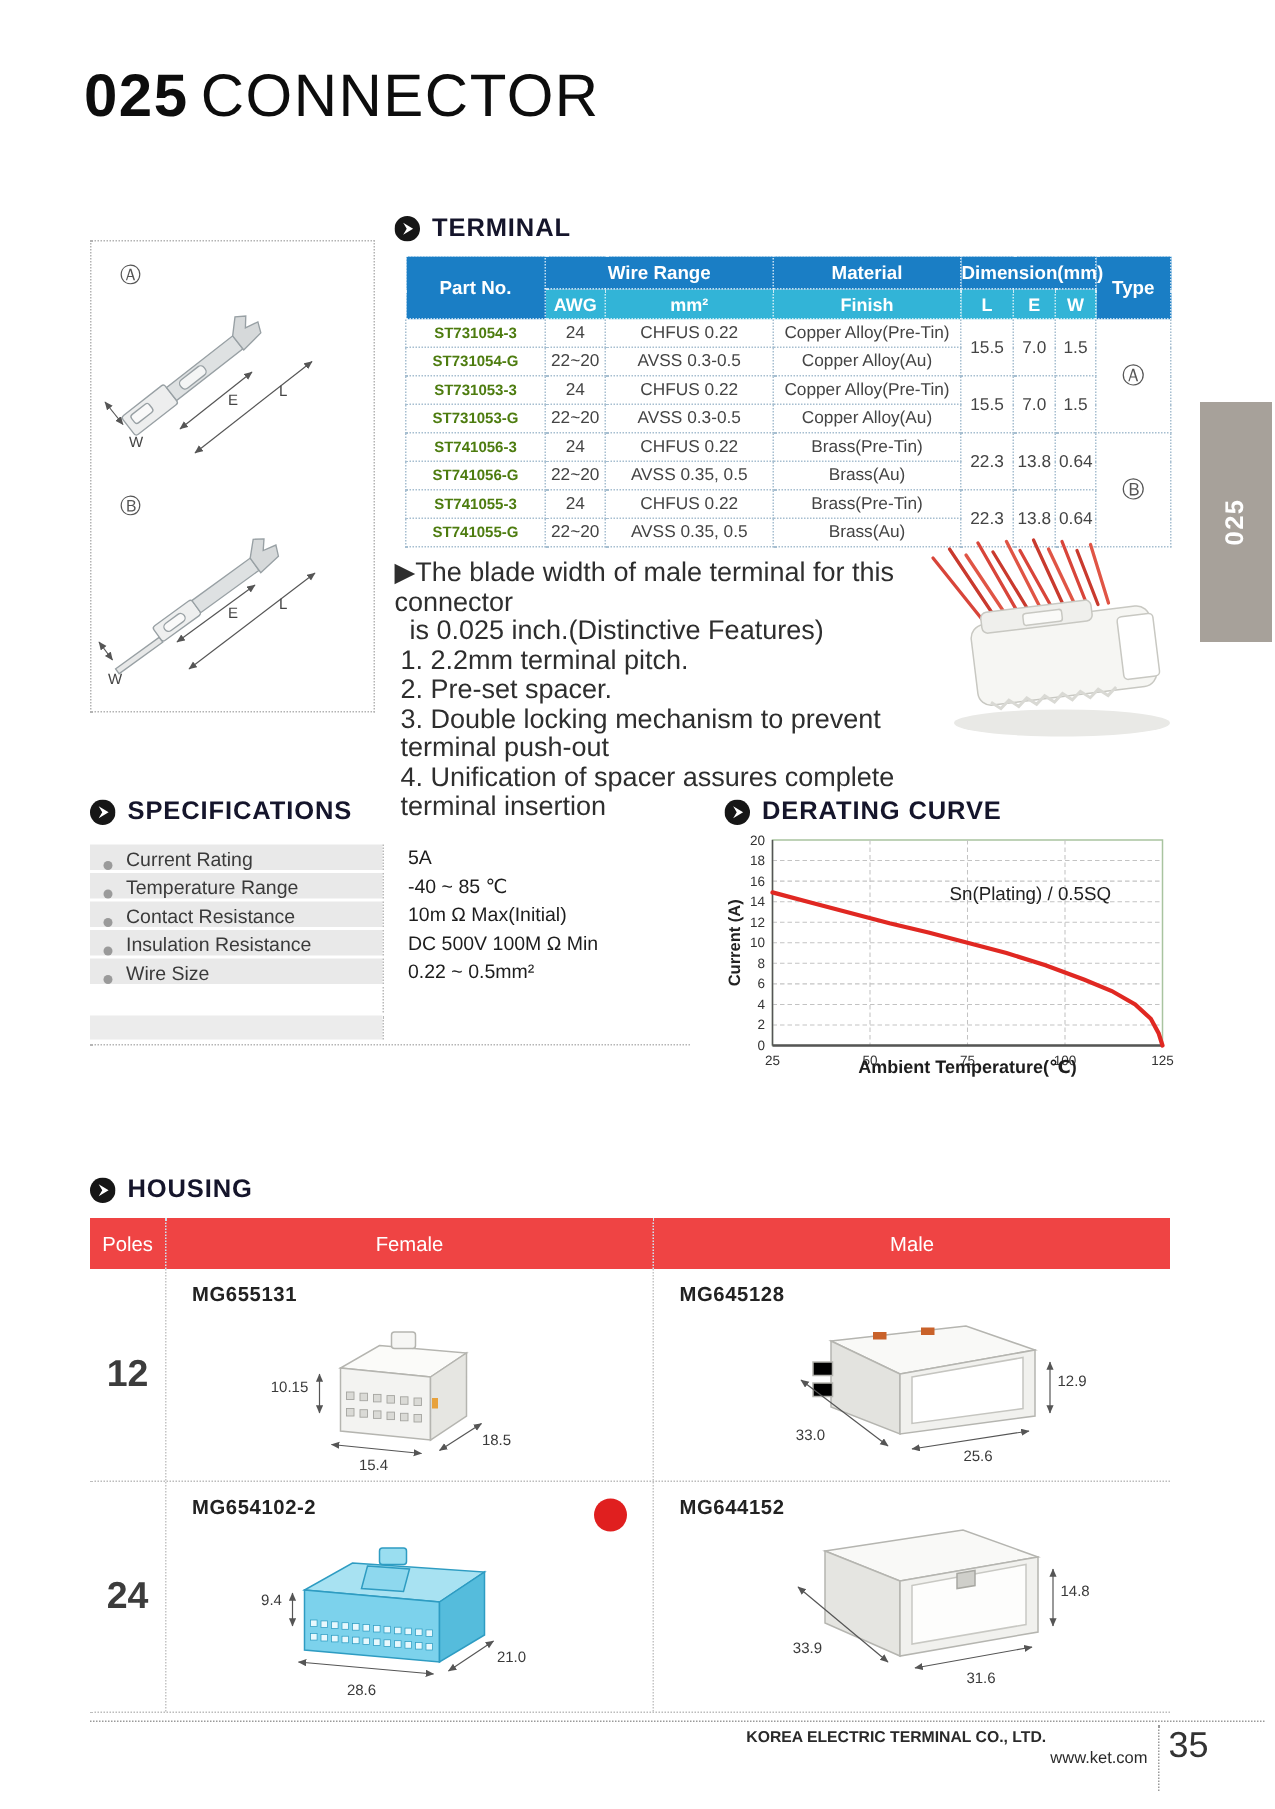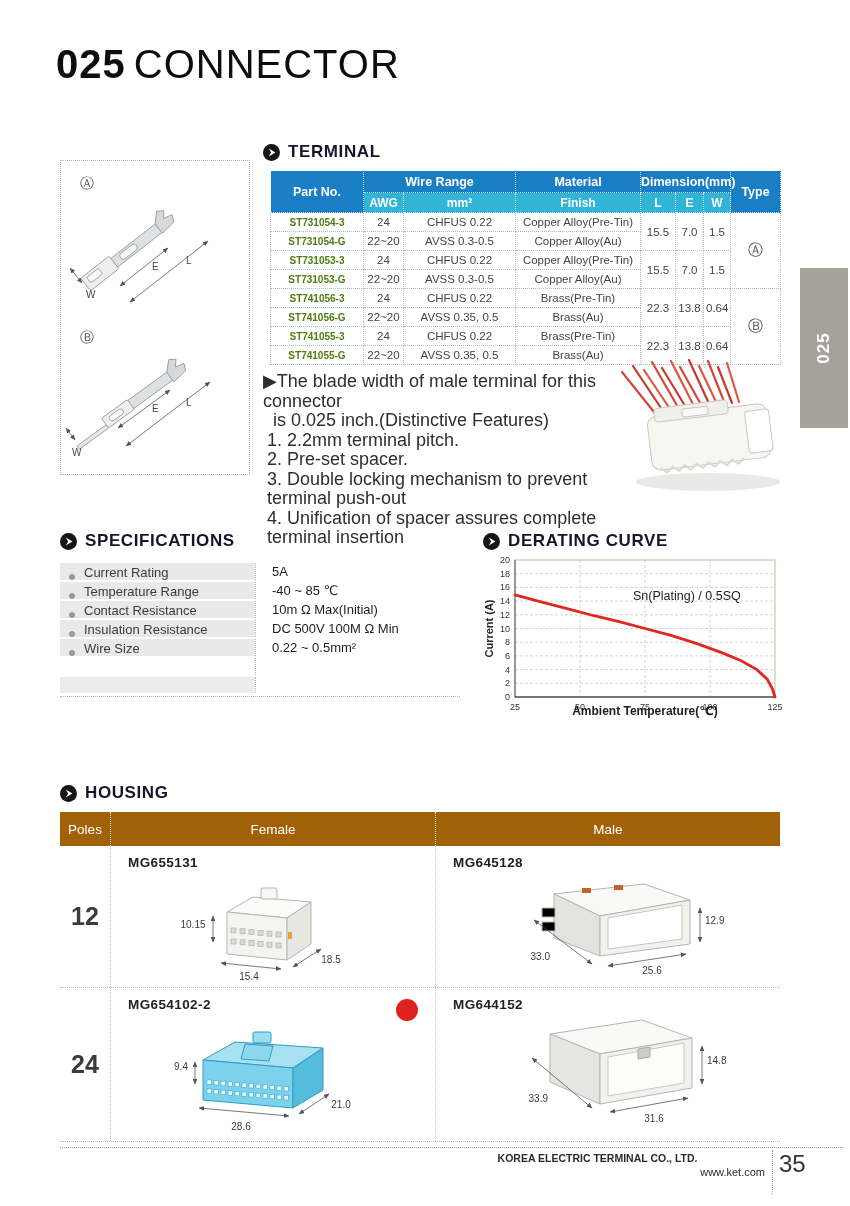--- a/index.html
+++ b/index.html
@@ -59,21 +59,21 @@
   .spec-row.empty-white .bullet,.spec-row.empty-gray .bullet{visibility:hidden}
   .spec-row.empty-gray .spec-label{background:#ececec}
 
   
   #derating-svg{left:478px;top:552px}
   #chart-xlabel{left:515px;top:704px;width:260px;text-align:center;
                 font-size:12px;font-weight:bold;color:#1d1d1d}
 
   
   #housing-table{left:60px;top:812px;width:720px}
-  .h-head{display:flex;height:34px;background:#a16207;color:#fff;font-size:13.5px}
+  .h-head{display:flex;height:34px;background:#ef4444;color:#fff;font-size:13.5px}
   .h-head>div{display:flex;align-items:center;justify-content:center}
   .hcol-poles{width:50px}
   .hcol-female{width:325px;border-left:1px dotted #cfe4f2}
   .hcol-male{width:345px;border-left:1px dotted #cfe4f2}
   .h-row{display:flex;border-bottom:1px dotted #bcbcbc;position:relative}
   .h-row.r1{height:142px}
   .h-row.r2{height:154px}
   .h-cell{position:relative}
   .h-cell.female{width:325px;border-left:1px dotted #c4c4c4}
   .h-cell.male{width:345px;border-left:1px dotted #c4c4c4}

